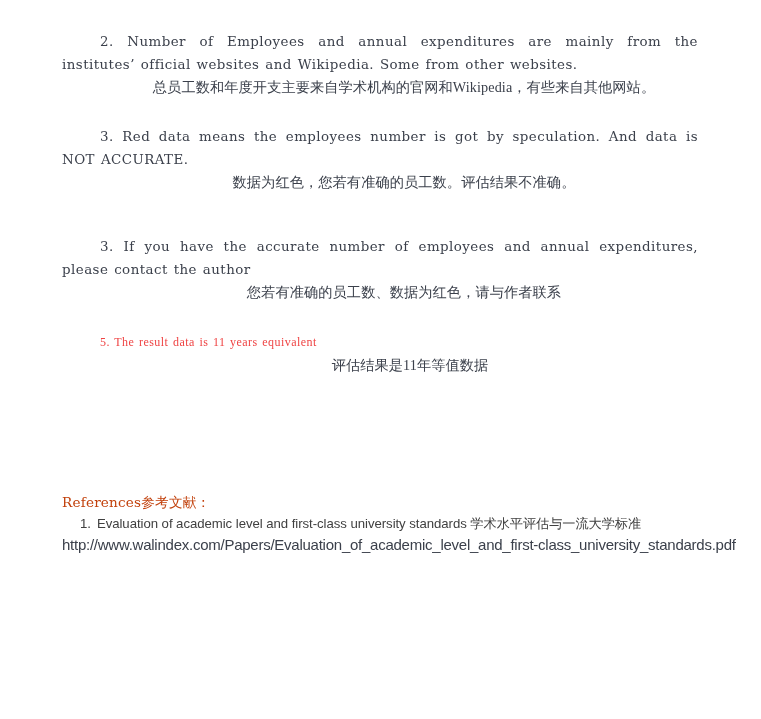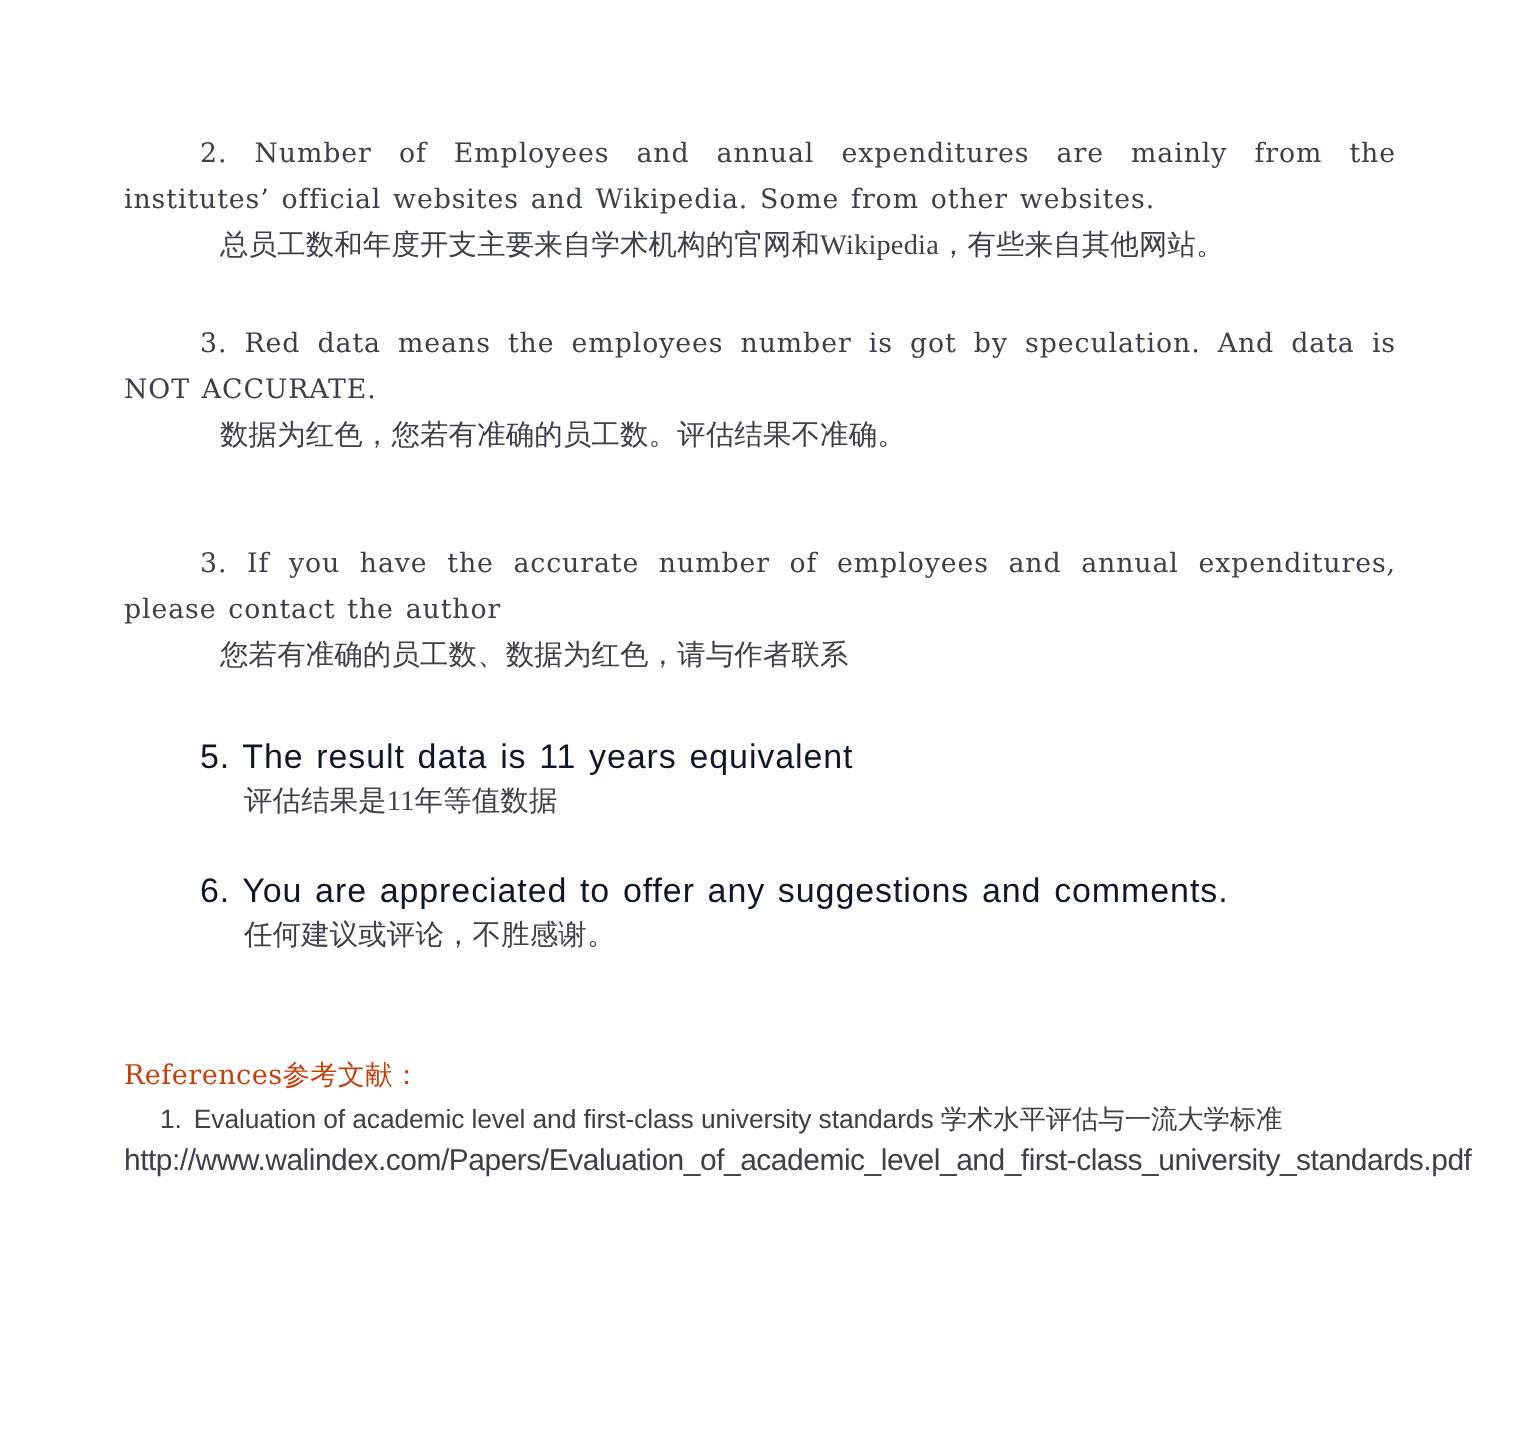--- a/index.html
+++ b/index.html
@@ -16,21 +16,20 @@
     overflow: hidden;
     -webkit-font-smoothing: antialiased;
   }
 
   .page {
     position: absolute;
     left: 0; top: 0;
     width: 761px;
     height: 514px;
     background: #ffffff;
-    margin-top: 36px;
   }
 
   
   .note {
     position: absolute;
     left: 62px;
     width: 636px;
   }
 
   .en-para {
@@ -40,38 +39,39 @@
     color: #3b404b;
     text-align: justify;
     text-justify: inter-word;
     text-indent: 38px;
     letter-spacing: 0.45px;
     margin: 0;
     word-spacing: 1.2px;
   }
 
   .en-line {
-    font-family: Liberation Sans, sans-serif;
-    font-size: 17px;
+    font-family: Liberation Serif, serif;
+    font-size: 12px;
     line-height: 23px;
-    color: #0f172a;
+    color: #ef4444;
     letter-spacing: 0.45px;
     word-spacing: 1.2px;
     margin: 0;
     white-space: nowrap;
   }
 
   .zh-line {
     font-family: "Liberation Serif", "DejaVu Serif", serif;
     font-size: 14.2px;
     line-height: 23px;
     color: #3b404b;
     margin: 0;
     white-space: nowrap;
     letter-spacing: 0.1px;
+    text-align: center;
   }
 
   
   .ind-zh-a { padding-left: 48px; }   
   .ind-en-b { padding-left: 38px; }   
   .ind-zh-b { padding-left: 60px; }   
 
   
   .refs {
     position: absolute;
@@ -126,24 +126,20 @@
   <div class="note" style="top:235px;">
     <p class="en-para">3.  If you have the accurate number of employees and annual expenditures, please contact the author</p>
     <p class="zh-line ind-zh-a">您若有准确的员工数、数据为红色，请与作者联系</p>
   </div>
 
   <div class="note" style="top:331px;">
     <p class="en-line ind-en-b">5.  The result data is 11 years equivalent</p>
     <p class="zh-line ind-zh-b">评估结果是11年等值数据</p>
   </div>
 
-  <div class="note" style="top:398px;">
-    <p class="en-line ind-en-b">6.  You are appreciated to offer any suggestions and comments.</p>
-    <p class="zh-line ind-zh-b">任何建议或评论，不胜感谢。</p>
-  </div>
 
   <div class="refs" style="top:492px;">
     <p class="refs-heading">References参考文献：</p>
     <p class="refs-item">
       <span class="ref-num">1.</span><span>Evaluation of academic level and first-class university standards 学术水平评估与一流大学标准</span>
     </p>
     <p class="refs-url">http://www.walindex.com/Papers/Evaluation_of_academic_level_and_first-class_university_standards.pdf</p>
   </div>
 
 </div>

